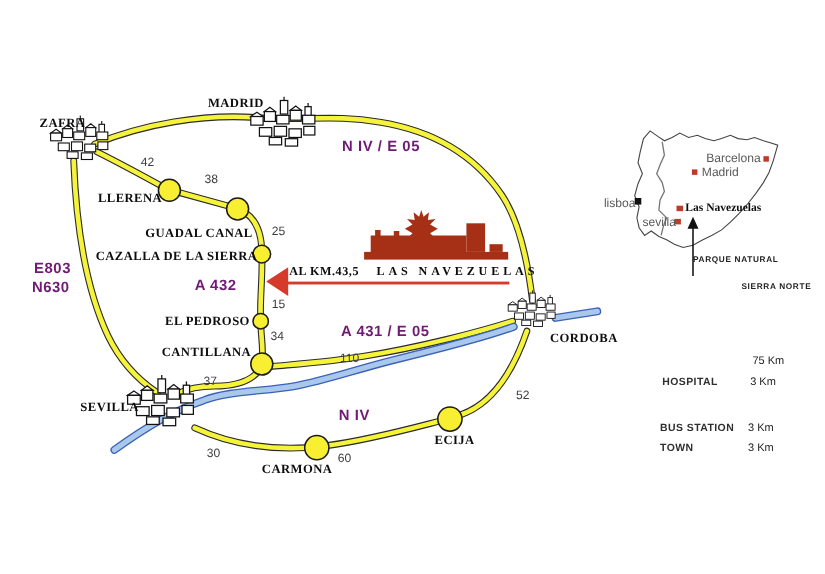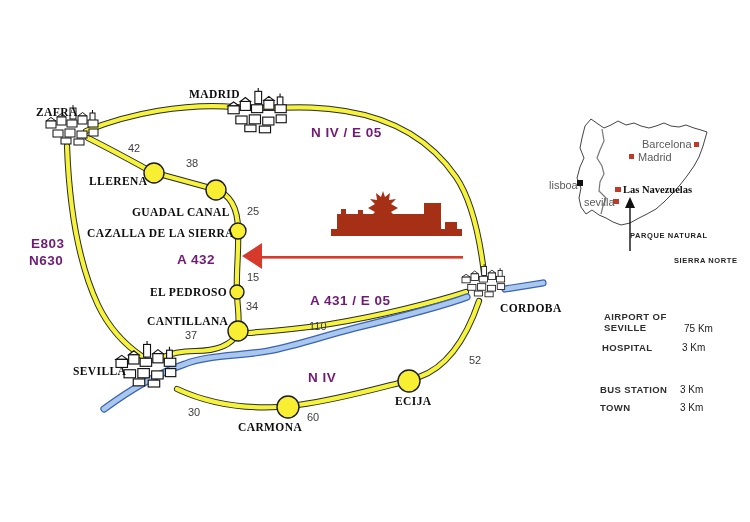--- a/index.html
+++ b/index.html
@@ -133,44 +133,46 @@
   <div class="abs town-label" style="left:73px;top:365px;">SEVILLA</div>
   <div class="abs town-label" style="left:238px;top:421px;">CARMONA</div>
   <div class="abs town-label" style="left:395px;top:395px;">ECIJA</div>
   <div class="abs town-label" style="left:500px;top:302px;">CORDOBA</div>
 
   <div class="abs num-label" style="left:128px;top:142px;">42</div>
   <div class="abs num-label" style="left:186px;top:157px;text-align:right;">38</div>
   <div class="abs num-label" style="left:247px;top:205px;">25</div>
   <div class="abs num-label" style="left:247px;top:271px;">15</div>
   <div class="abs num-label" style="left:246px;top:300px;">34</div>
-  <div class="abs num-label" style="left:185px;top:329px;">37</div>
+  <div class="abs num-label" style="left:185px;top:341px;">37</div>
   <div class="abs num-label" style="left:309px;top:320px;">110</div>
   <div class="abs num-label" style="left:188px;top:406px;">30</div>
   <div class="abs num-label" style="left:307px;top:411px;">60</div>
   <div class="abs num-label" style="left:469px;top:354px;">52</div>
 
   <div class="abs road-label" style="left:311px;top:125px;">N IV / E 05</div>
   <div class="abs road-label" style="left:31px;top:236px;">E803</div>
   <div class="abs road-label" style="left:29px;top:253px;">N630</div>
   <div class="abs road-label" style="left:177px;top:252px;">A 432</div>
   <div class="abs road-label" style="left:310px;top:293px;">A 431 / E 05</div>
   <div class="abs road-label" style="left:308px;top:370px;">N IV</div>
 
+  <div class="abs dest-line" style="left:263px;top:241px;">
+    <span>AL KM.43,5</span><span class="dest-name">LAS NAVEZUELAS</span>
+  </div>
 
   <div class="abs inset-city" style="left:642px;top:138px;">Barcelona</div>
   <div class="abs inset-city" style="left:638px;top:151px;">Madrid</div>
   <div class="abs inset-city" style="left:549px;top:179px;">lisboa</div>
   <div class="abs inset-dest" style="left:623px;top:184px;">Las Navezuelas</div>
   <div class="abs inset-city" style="left:584px;top:196px;">sevilla</div>
   <div class="abs park-label" style="left:630px;top:231px;">PARQUE NATURAL</div>
   <div class="abs park-label" style="left:630px;top:256px;margin-left:44px;">SIERRA NORTE</div>
 
   <div class="dt-row tall" style="left:604px;top:311px;">
-    <span class="dt-label">AIRPORT OF SEVILLE</span>
     <span class="dt-value">75 Km</span>
   </div>
   <div class="dt-row" style="left:602px;top:342px;">
     <span class="dt-label">HOSPITAL</span>
     <span class="dt-value">3 Km</span>
   </div>
   <div class="dt-row" style="left:600px;top:384px;">
     <span class="dt-label">BUS STATION</span>
     <span class="dt-value">3 Km</span>
   </div>

